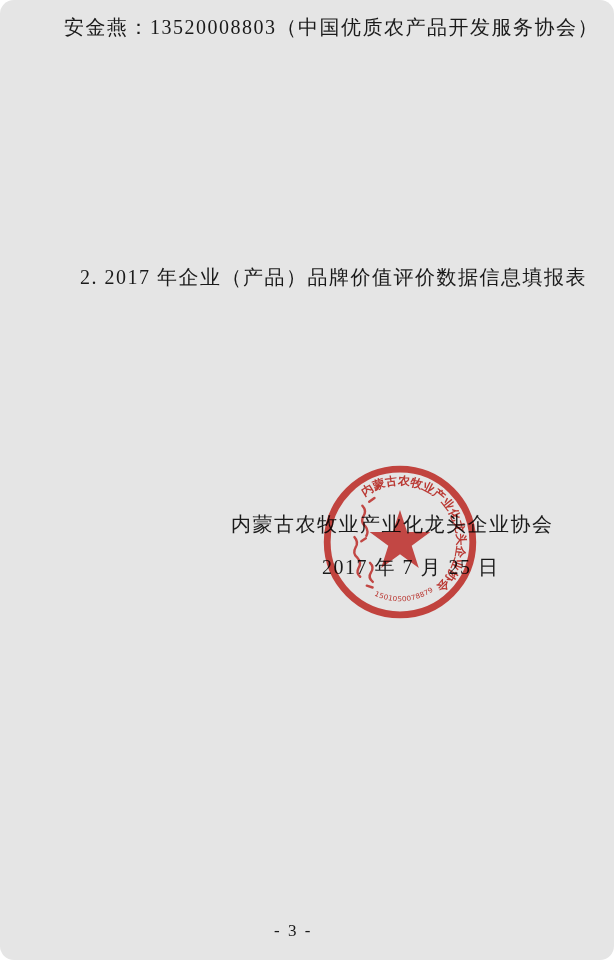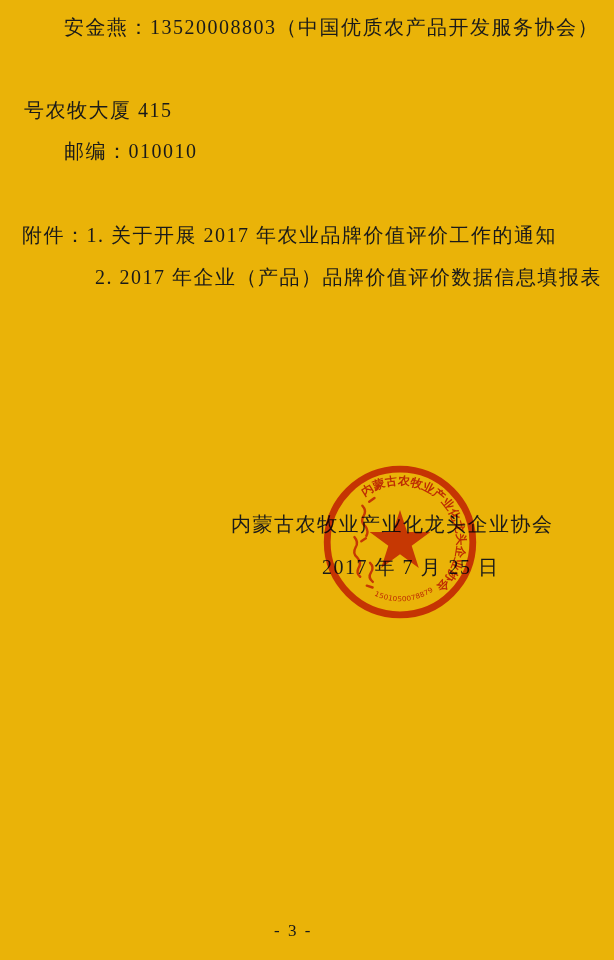--- a/index.html
+++ b/index.html
@@ -4,38 +4,39 @@
 <style>
   html, body {
     margin: 0;
     padding: 0;
     background: #ffffff;
   }
   .page {
     position: relative;
     width: 614px;
     height: 960px;
-    background: #eab308;
+    background: #e5e5e5;
     font-family: "Liberation Serif", "DejaVu Serif", serif;
     color: #1a1a1a;
     overflow: hidden;
+    border-radius: 14px;
   }
   .line {
     position: absolute;
     font-size: 20px;
     letter-spacing: 1.5px;
     white-space: nowrap;
     line-height: 28px;
   }
   .contact-line-1 { left: 64px; top: 13px; }
   .contact-line-2 { left: 64px; top: 55px; }
   .contact-line-3 { left: 24px; top: 96px; }
   .contact-line-4 { left: 64px; top: 137px; }
   .attach-line-1  { left: 22px; top: 221px; }
-  .attach-line-2  { left: 95px; top: 263px; }
+  .attach-line-2  { left: 80px; top: 263px; }
   .attach-line-3  { left: 80px; top: 304px; }
   .org-name      { left: 231px; top: 510px; }
   .date-line     { left: 322px; top: 553px; }
   .page-number {
     position: absolute;
     left: 274px;
     top: 921px;
     font-size: 17px;
     letter-spacing: 2px;
     white-space: nowrap;
@@ -50,26 +51,21 @@
     opacity: 0.93;
   }
   .seal svg { display: block; width: 100%; height: 100%; }
 </style>
 </head>
 <body>
 
 <div class="page">
 
   <div class="line contact-line-1">安金燕：13520008803（中国优质农产品开发服务协会）</div>
-  <div class="line contact-line-3">号农牧大厦 415</div>
-  <div class="line contact-line-4">邮编：010010</div>
 
-  <div class="line attach-line-1">
-    <span>附件：</span><span>1. 关于开展 2017 年农业品牌价值评价工作的通知</span>
-  </div>
   <div class="line attach-line-2">2. 2017 年企业（产品）品牌价值评价数据信息填报表</div>
 
   <div class="line org-name">内蒙古农牧业产业化龙头企业协会</div>
   <div class="line date-line">2017 年 7 月 25 日</div>
 
   <div class="seal">
     <svg viewBox="0 0 200 200" xmlns="http://www.w3.org/2000/svg">
       <defs>
         <path id="arcTop" d="M 61.8 38.9 A 72 72 0 1 1 136.0 162.3" fill="none"></path>
         <path id="arcBottom" d="M 60.8 162.8 A 74 74 0 0 0 139.2 162.8" fill="none"></path>

